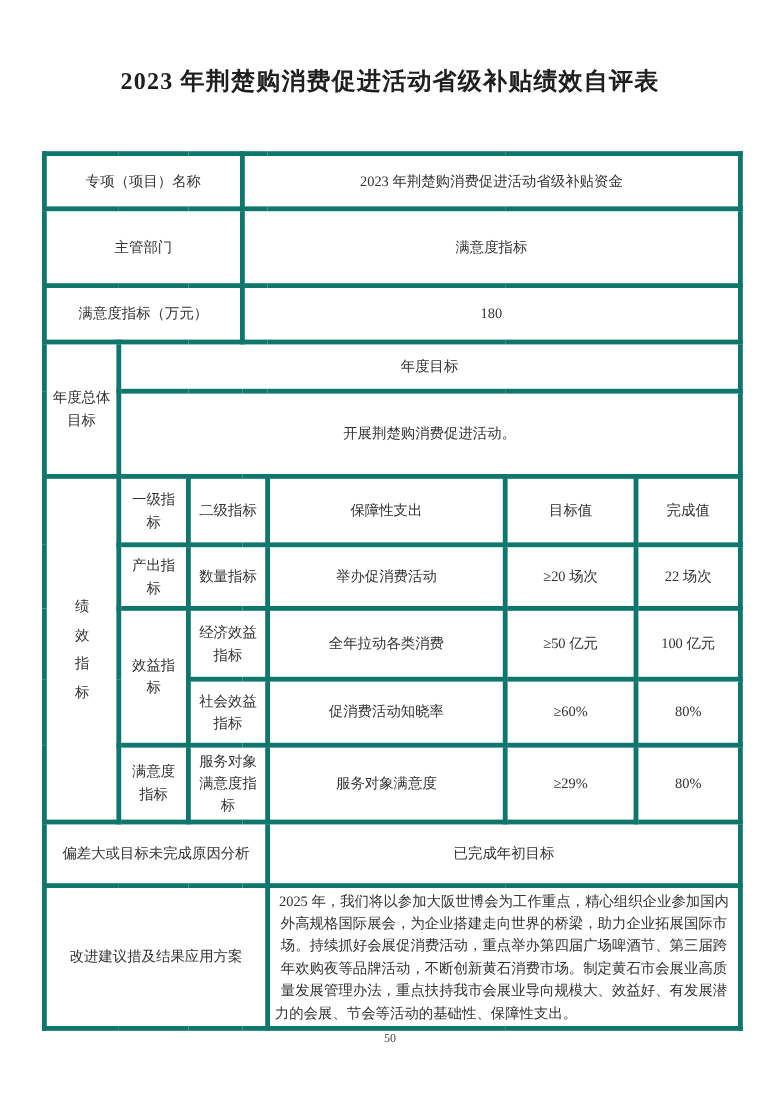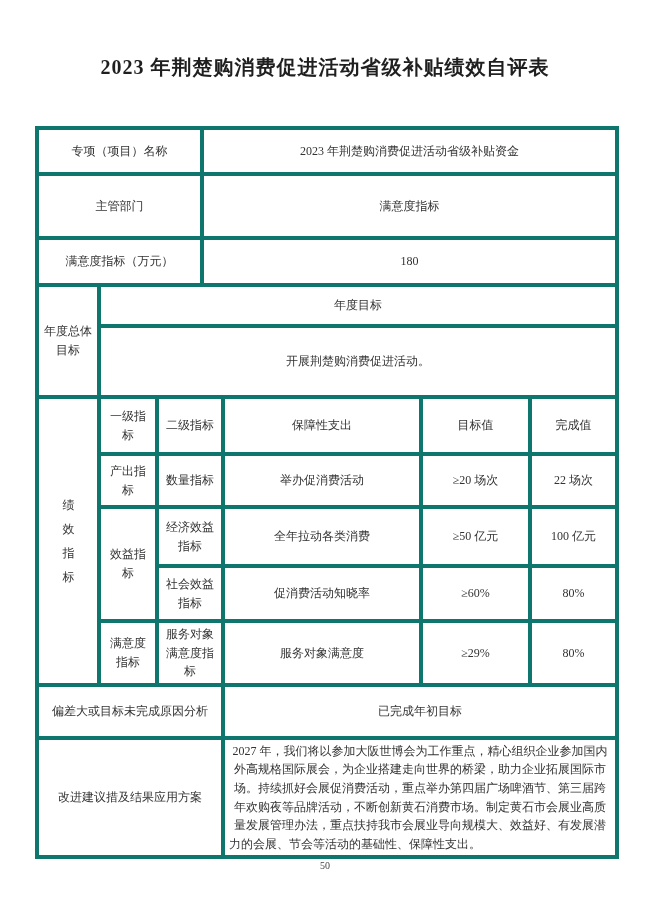--- a/index.html
+++ b/index.html
@@ -159,21 +159,21 @@
       <td>80%</td>
     </tr>
 
     <tr style="height:53px">
       <td colspan="4">偏差大或目标未完成原因分析</td>
       <td colspan="3" class="left">已完成年初目标</td>
     </tr>
 
     <tr style="height:109px">
       <td colspan="4">改进建议措及结果应用方案</td>
-      <td colspan="3" class="justify">2027 年，我们将以参加大阪世博会为工作重点，精心组织企业参加国内外高规格国际展会，为企业搭建走向世界的桥梁，助力企业拓展国际市场。持续抓好会展促消费活动，重点举办第四届广场啤酒节、第三届跨年欢购夜等品牌活动，不断创新黄石消费市场。制定黄石市会展业高质量发展管理办法，重点扶持我市会展业导向规模大、效益好、有发展潜力的会展、节会等活动的基础性、保障性支出。</td>
+      <td colspan="3" class="justify">2025 年，我们将以参加大阪世博会为工作重点，精心组织企业参加国内外高规格国际展会，为企业搭建走向世界的桥梁，助力企业拓展国际市场。持续抓好会展促消费活动，重点举办第四届广场啤酒节、第三届跨年欢购夜等品牌活动，不断创新黄石消费市场。制定黄石市会展业高质量发展管理办法，重点扶持我市会展业导向规模大、效益好、有发展潜力的会展、节会等活动的基础性、保障性支出。</td>
     </tr>
 
   </tbody>
     </table>
 
   <div class="page-number">50</div>
 
 </div>
 
 </body></html>

